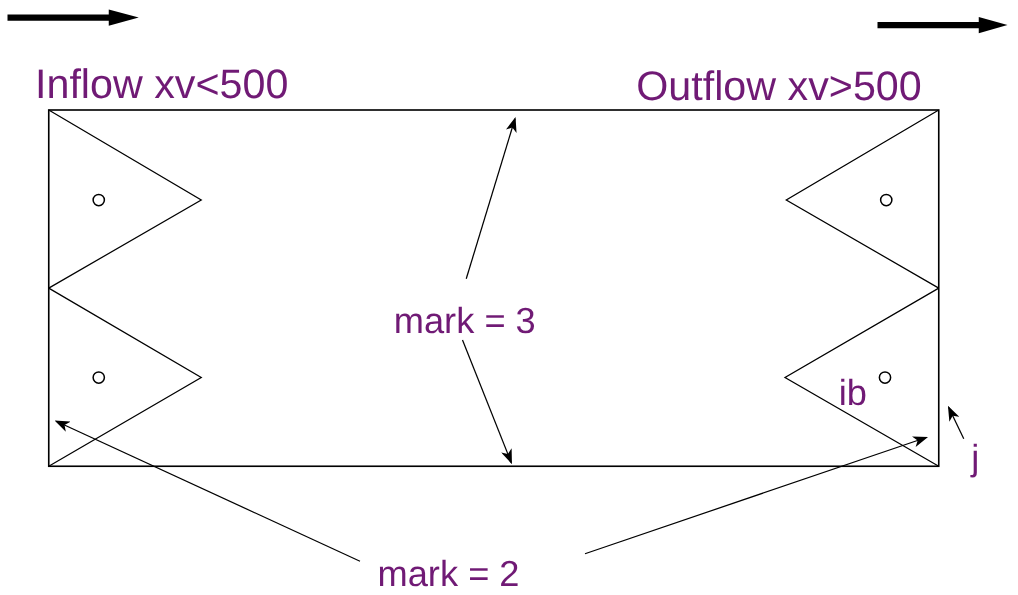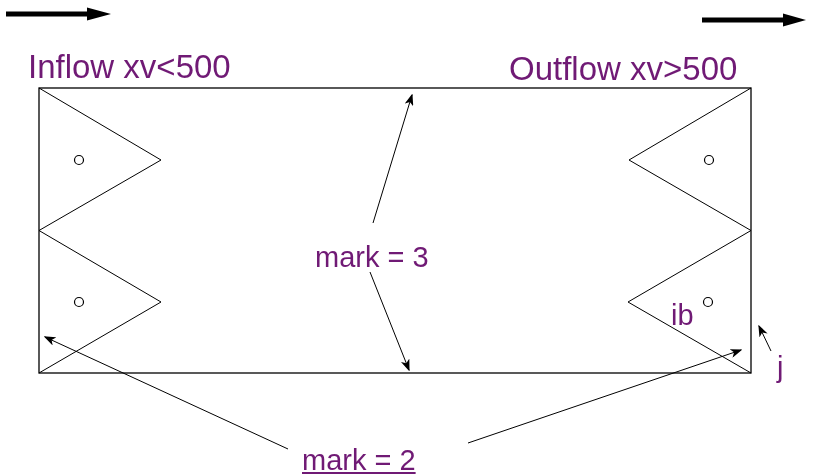--- a/index.html
+++ b/index.html
@@ -71,19 +71,19 @@
 
     <line x1="771" y1="351" x2="759" y2="326" stroke="#000000" stroke-width="1" marker-end="url(#ah)"></line>
   </svg>
 
   <div class="label label-lg" style="left:28px; top:50px;">Inflow xv&lt;500</div>
 
   <div class="label label-lg" style="left:497px; top:52px;margin-left:12px;">Outflow xv&gt;500</div>
 
   <div class="label label-md" style="left:315px; top:243px;">mark = 3</div>
 
-  <div class="label label-md" style="left:302px; top:446px;text-decoration:underline;">mark = 2</div>
+  <div class="label label-md" style="left:302px; top:446px;">mark = 2</div>
 
   <div class="label label-md" style="left:671px; top:301px;">ib</div>
 
   <div class="label label-md" style="left:777px; top:353px;">j</div>
 
 </div>
 
 </body></html>

